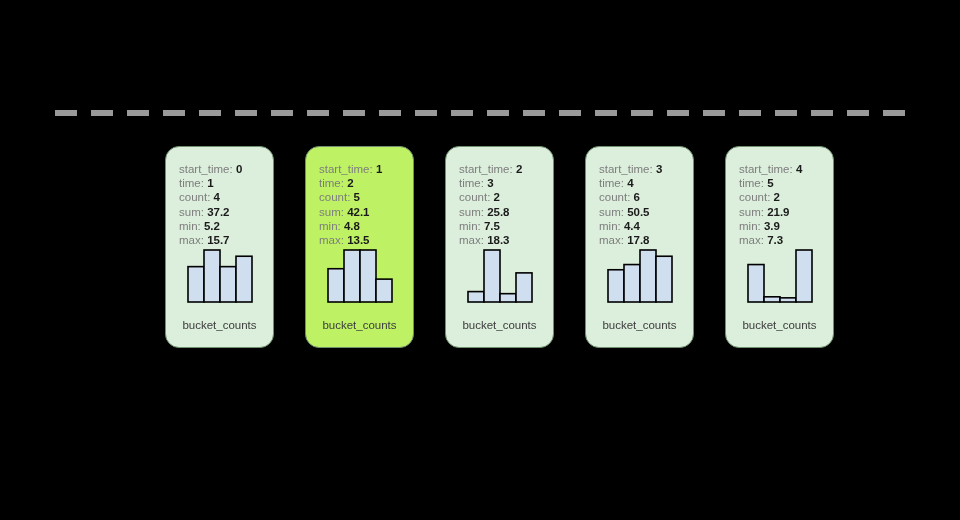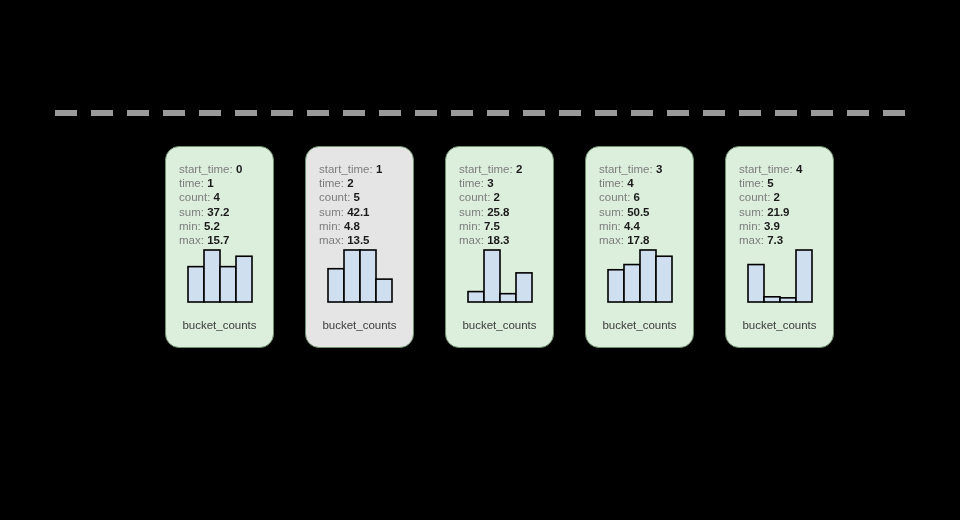--- a/index.html
+++ b/index.html
@@ -139,21 +139,21 @@
         <div class="histogram">
           <svg width="66" height="54">
             <rect x="1" y="17.64" width="16" height="35.36" fill="#cfdff0" stroke="#000000" stroke-width="1.6"></rect>
             <rect x="17" y="1" width="16" height="52" fill="#cfdff0" stroke="#000000" stroke-width="1.6"></rect>
             <rect x="33" y="17.64" width="16" height="35.36" fill="#cfdff0" stroke="#000000" stroke-width="1.6"></rect>
             <rect x="49" y="7.240000000000002" width="16" height="45.76" fill="#cfdff0" stroke="#000000" stroke-width="1.6"></rect>
           </svg>
         </div>
         <div class="bucket-label">bucket_counts</div>
       </div>
-      <div class="metric-card" style="background: #e5e5e5; border-color: rgb(111, 143, 111);">
+      <div class="metric-card" style="background: #bef264; border-color: rgb(111, 143, 111);">
         <ul class="field-list">
           <li class="field-row"><span class="field-key" style="color: rgb(125, 125, 125);">start_time:</span> <span class="field-val" style="color: rgb(26, 26, 26);">1</span></li>
           <li class="field-row"><span class="field-key" style="color: rgb(125, 125, 125);">time:</span> <span class="field-val" style="color: rgb(26, 26, 26);">2</span></li>
           <li class="field-row"><span class="field-key" style="color: rgb(125, 125, 125);">count:</span> <span class="field-val" style="color: rgb(26, 26, 26);">5</span></li>
           <li class="field-row"><span class="field-key" style="color: rgb(125, 125, 125);">sum:</span> <span class="field-val" style="color: rgb(26, 26, 26);">42.1</span></li>
           <li class="field-row"><span class="field-key" style="color: rgb(125, 125, 125);">min:</span> <span class="field-val" style="color: rgb(26, 26, 26);">4.8</span></li>
           <li class="field-row"><span class="field-key" style="color: rgb(125, 125, 125);">max:</span> <span class="field-val" style="color: rgb(26, 26, 26);">13.5</span></li>
         </ul>
         <div class="histogram">
           <svg width="66" height="54">

